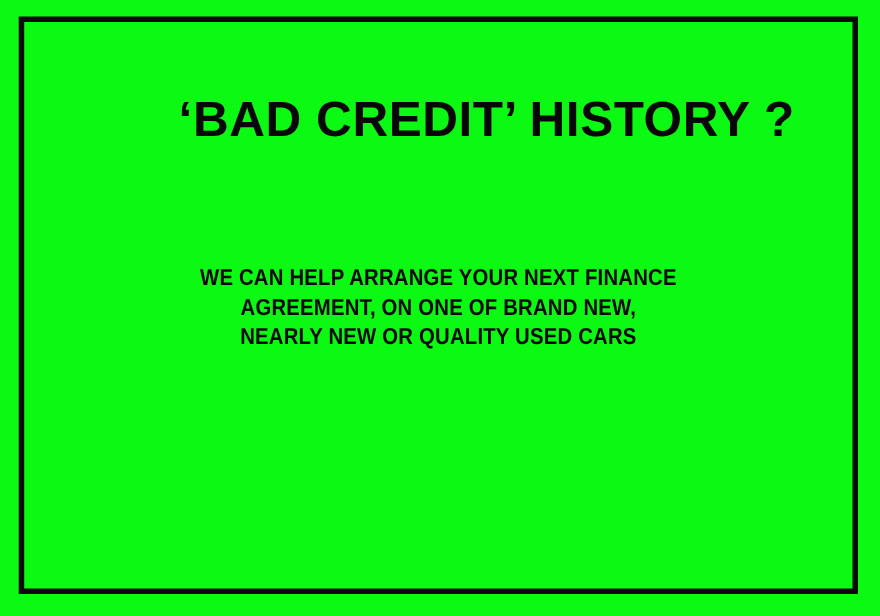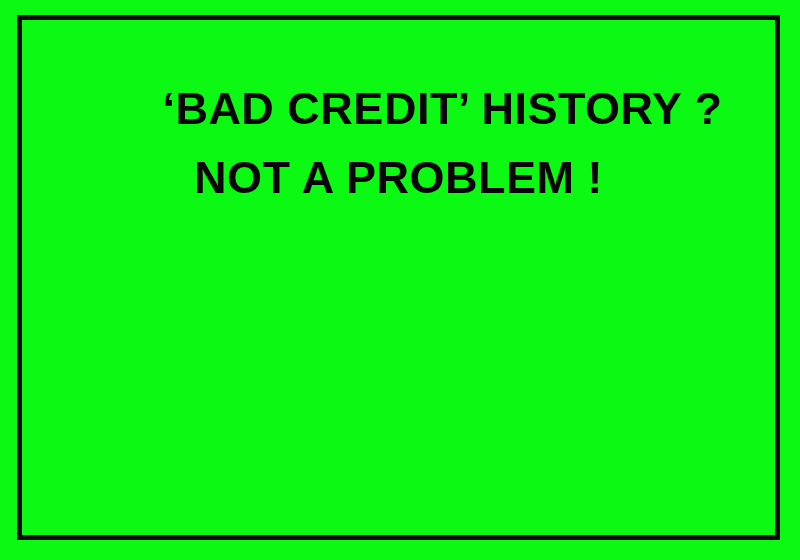--- a/index.html
+++ b/index.html
@@ -116,20 +116,22 @@
 <div id="poster">
 
   <div id="frame"></div>
 
   <div id="content">
 
     <div id="headline-line-1">
       <div class="headline">‘BAD CREDIT’ HISTORY ?</div>
     </div>
 
-    <div id="headline-line-2">
-      <div class="headline">NOT A PROBLEM !</div>
+
+    <div id="paragraph-block">
+      <div class="body-line">WE CAN HELP ARRANGE YOUR NEXT FINANCE</div>
+      <div class="body-line">AGREEMENT, ON ONE OF BRAND NEW,</div>
+      <div class="body-line">NEARLY NEW OR QUALITY USED CARS</div>
     </div>
-
 
 
   </div>
 </div>
 
 </body></html>

